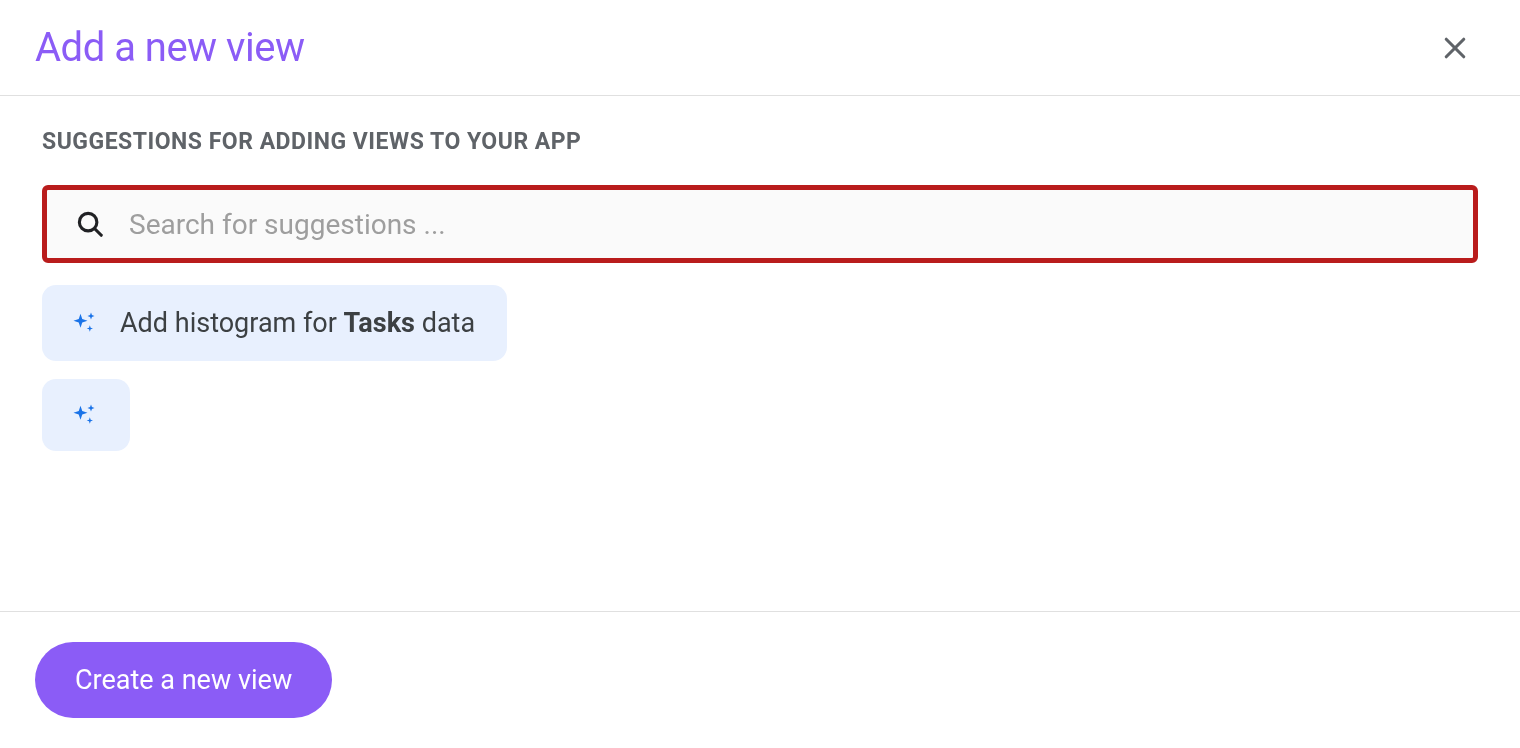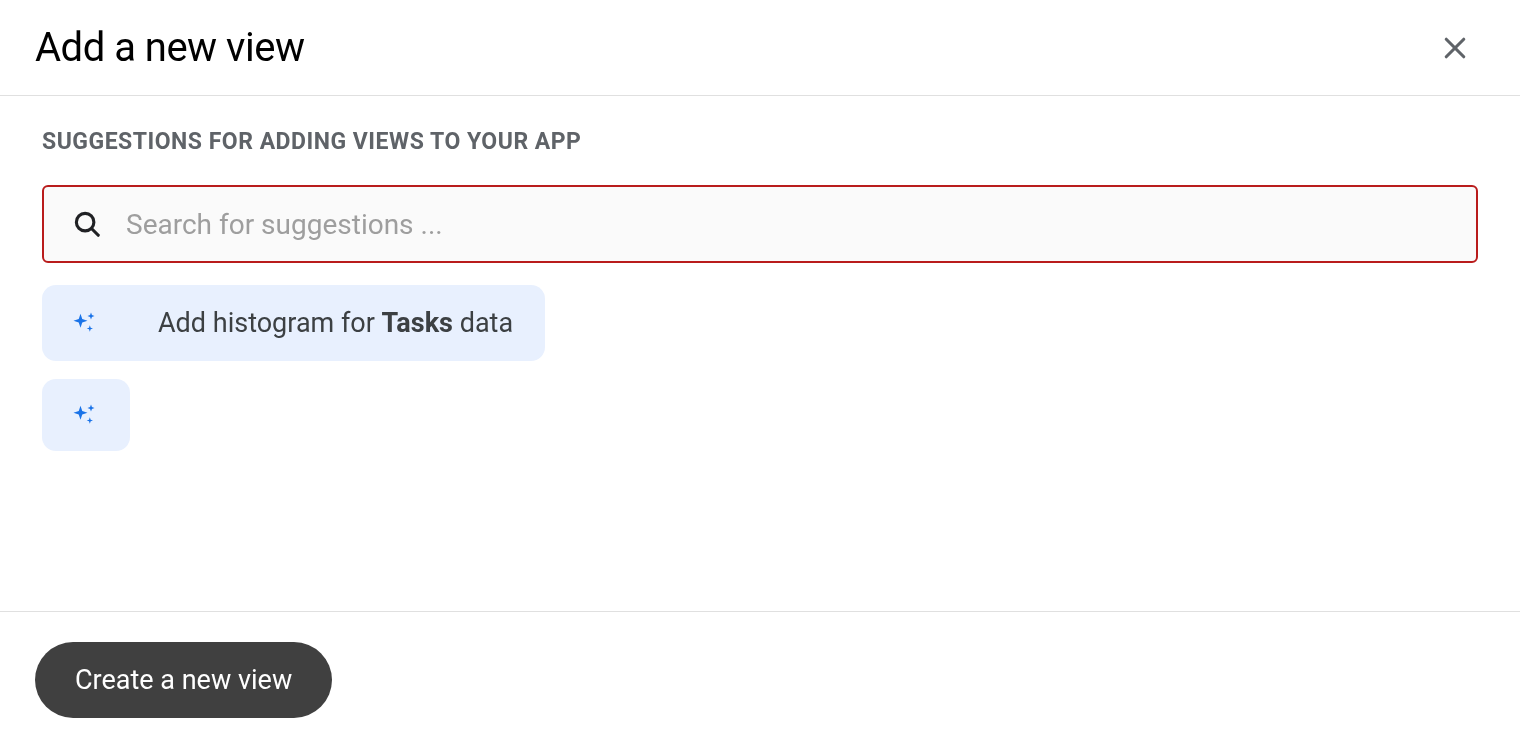--- a/index.html
+++ b/index.html
@@ -18,21 +18,21 @@
     .header {
       display: flex;
       justify-content: space-between;
       align-items: center;
       padding: 24px 42px 24px 35px;
       border-bottom: 1px solid #e0e0e0;
     }
     .header-title {
       font-size: 40px;
       font-weight: 400;
-      color: #000000;
+      color: #8b5cf6;
       letter-spacing: -0.5px;
     }
     .close-btn {
       background: none;
       border: none;
       cursor: pointer;
       padding: 8px;
       display: flex;
       align-items: center;
       justify-content: center;
@@ -48,21 +48,21 @@
       font-size: 23px;
       font-weight: 700;
       color: #5f6368;
       letter-spacing: 0.5px;
       text-transform: uppercase;
       margin-bottom: 30px;
     }
     .search-container {
       display: flex;
       align-items: center;
-      border: 2px solid #b91c1c;
+      border: 5px solid #b91c1c;
       border-radius: 6px;
       background: #fafafa;
       padding: 0 28px;
       height: 78px;
       margin-bottom: 22px;
     }
     .search-container svg {
       width: 30px;
       height: 30px;
       flex-shrink: 0;
@@ -83,21 +83,20 @@
     .suggestion-chip {
       display: inline-flex;
       align-items: center;
       background: #e8f0fe;
       border-radius: 14px;
       padding: 22px 32px 22px 28px;
       margin-bottom: 18px;
       cursor: pointer;
       border: none;
       font-family: inherit;
-      gap: 38px;
     }
     .suggestion-chip svg {
       width: 28px;
       height: 28px;
       flex-shrink: 0;
     }
     .suggestion-text {
       font-size: 27px;
       color: #3c4043;
       margin-left: 22px;
@@ -108,21 +107,21 @@
     }
     .footer {
       position: absolute;
       bottom: 0;
       left: 0;
       right: 0;
       border-top: 1px solid #e0e0e0;
       padding: 30px 35px;
     }
     .create-btn {
-      background: #404040;
+      background: #8b5cf6;
       color: #ffffff;
       border: none;
       border-radius: 40px;
       padding: 22px 40px;
       font-size: 27px;
       font-weight: 400;
       cursor: pointer;
       font-family: inherit;
     }
   </style>

